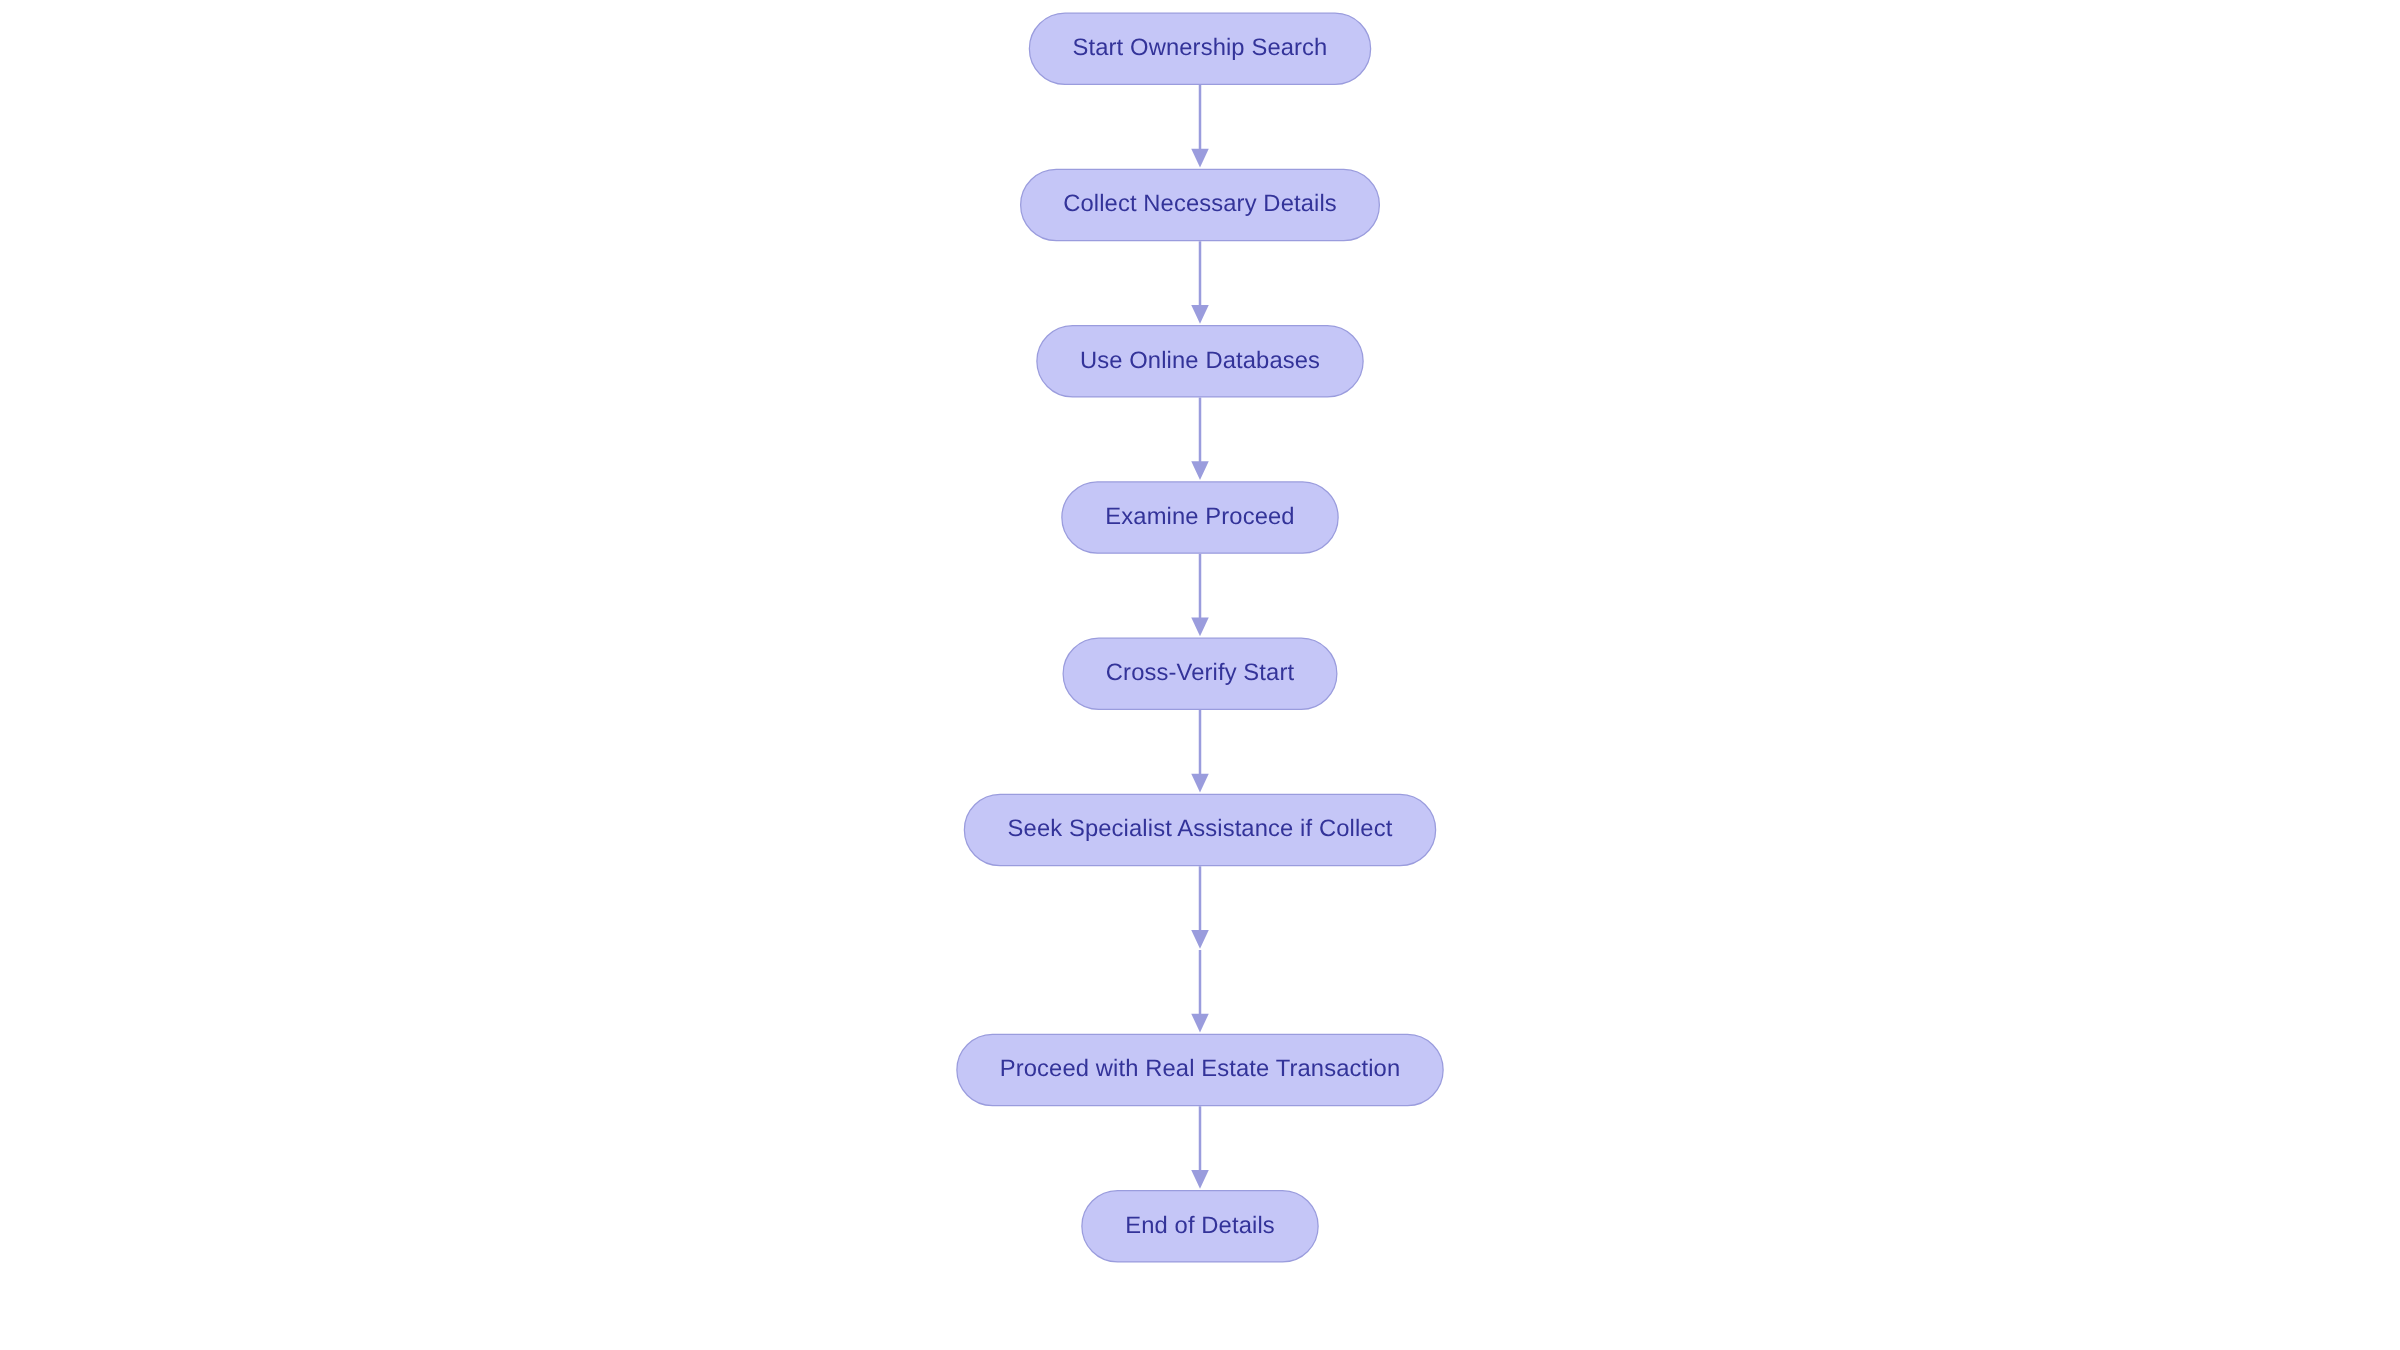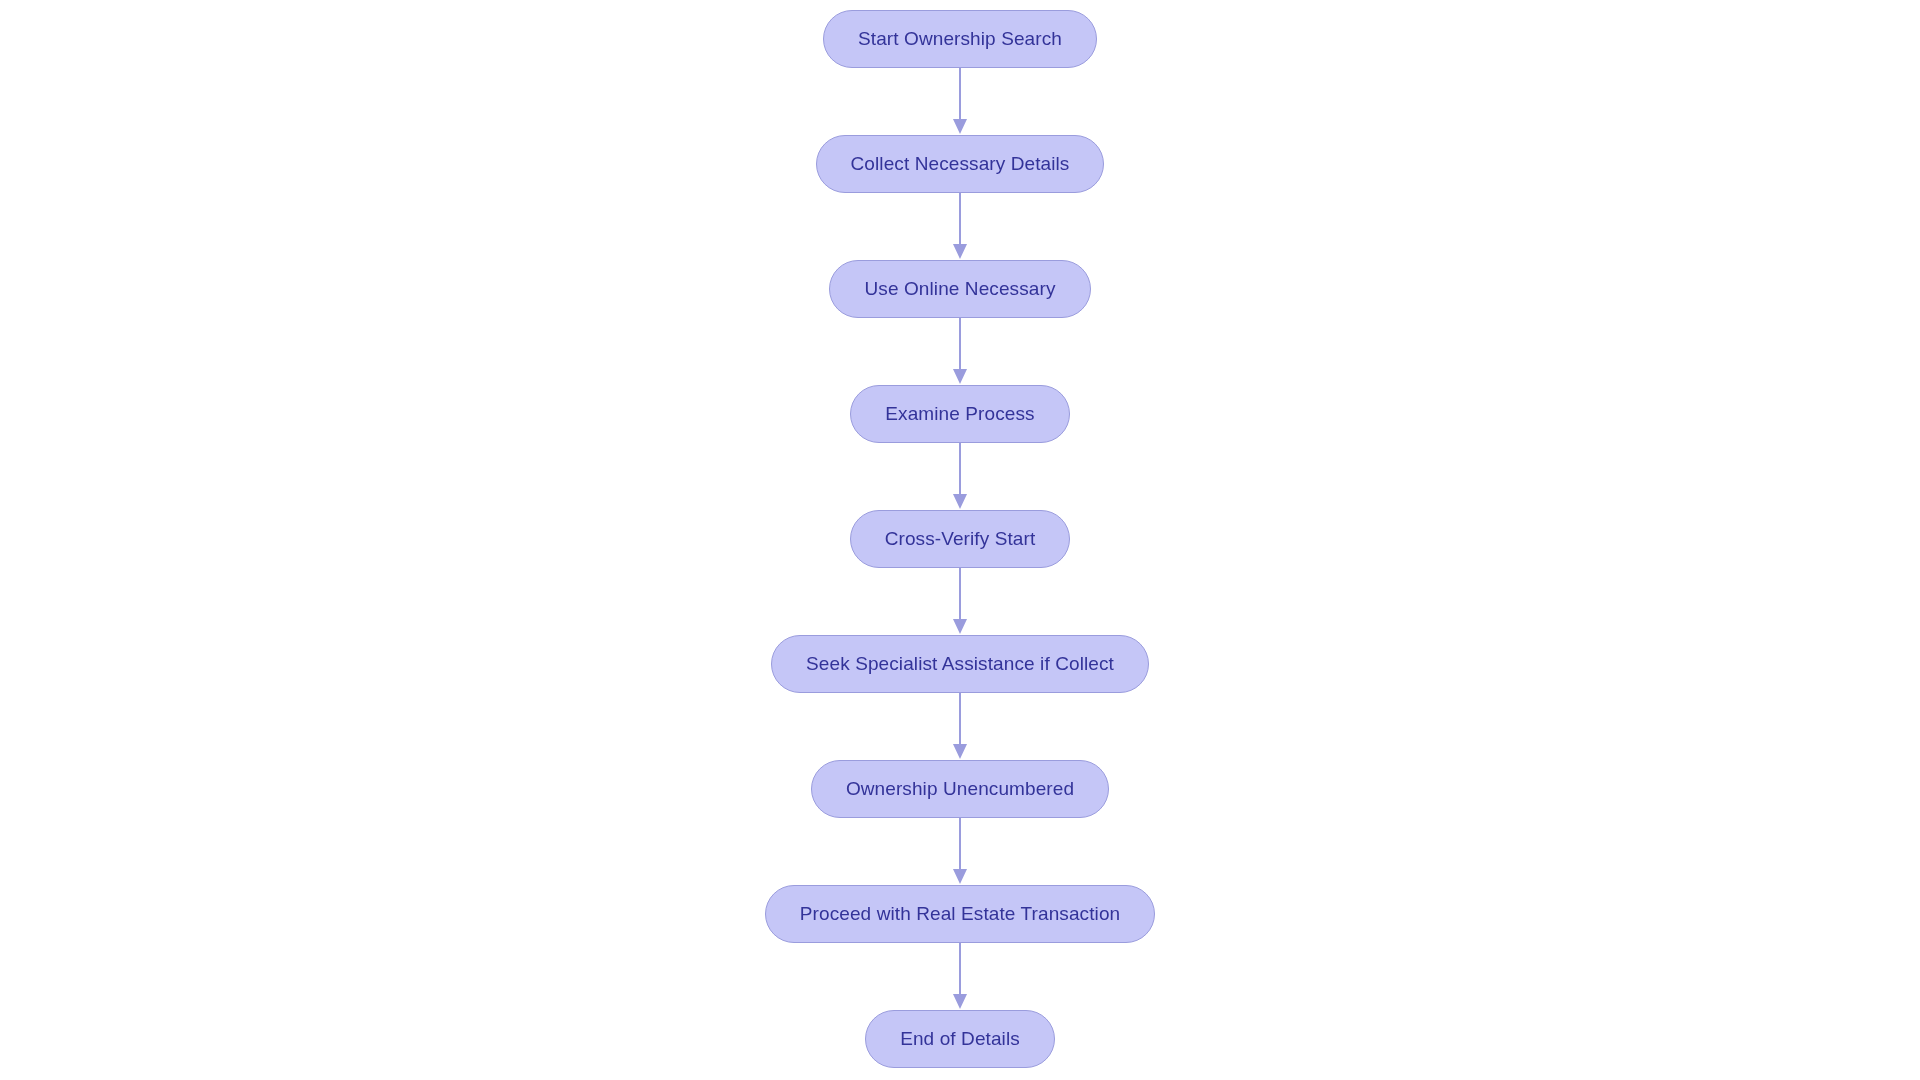--- a/index.html
+++ b/index.html
@@ -100,49 +100,48 @@
       <div class="conn-head"></div>
     </div>
 
     <div class="flow-node">Collect Necessary Details</div>
 
     <div class="flow-connector">
       <div class="conn-line"></div>
       <div class="conn-head"></div>
     </div>
 
-    <div class="flow-node">Use Online Necessary</div>
+    <div class="flow-node">Use Online Databases</div>
 
     <div class="flow-connector">
       <div class="conn-line"></div>
       <div class="conn-head"></div>
     </div>
 
-    <div class="flow-node">Examine Process</div>
+    <div class="flow-node">Examine Proceed</div>
 
     <div class="flow-connector">
       <div class="conn-line"></div>
       <div class="conn-head"></div>
     </div>
 
     <div class="flow-node">Cross-Verify Start</div>
 
     <div class="flow-connector">
       <div class="conn-line"></div>
       <div class="conn-head"></div>
     </div>
 
     <div class="flow-node">Seek Specialist Assistance if Collect</div>
 
     <div class="flow-connector">
       <div class="conn-line"></div>
       <div class="conn-head"></div>
     </div>
 
-    <div class="flow-node">Ownership Unencumbered</div>
 
     <div class="flow-connector">
       <div class="conn-line"></div>
       <div class="conn-head"></div>
     </div>
 
     <div class="flow-node">Proceed with Real Estate Transaction</div>
 
     <div class="flow-connector">
       <div class="conn-line"></div>

